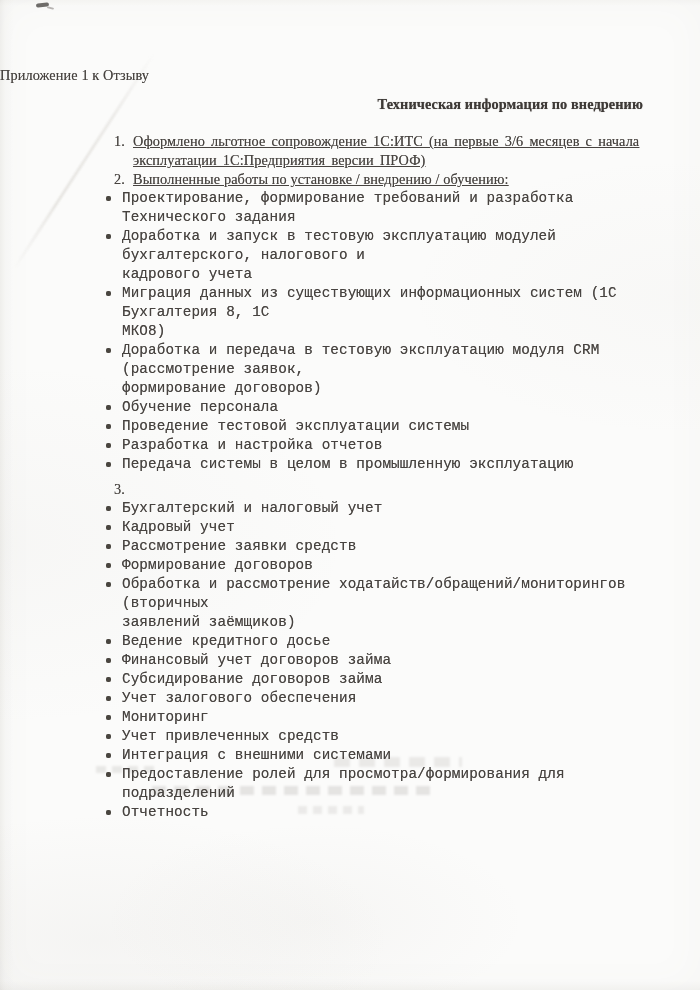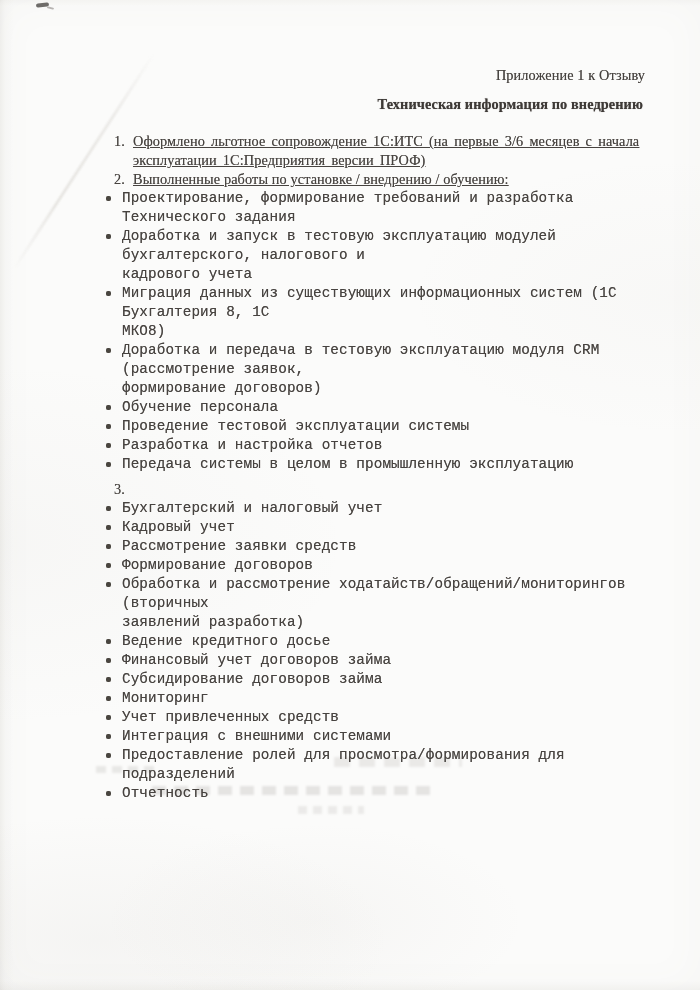--- a/index.html
+++ b/index.html
@@ -37,21 +37,21 @@
   .g2{left:334px;top:757px;width:128px;height:10px;background:repeating-linear-gradient(90deg, rgba(125,120,114,0.13) 0 16px, transparent 16px 25px);}
   .g3{left:152px;top:786px;width:282px;height:9px;background:repeating-linear-gradient(90deg, rgba(120,115,110,0.16) 0 14px, transparent 14px 22px);}
   .g4{left:298px;top:806px;width:66px;height:8px;background:repeating-linear-gradient(90deg, rgba(125,120,114,0.12) 0 9px, transparent 9px 15px);}
 
   .doc{
     position:absolute;inset:0;
     font-size:14.3px;line-height:19px;color:#474340;
     letter-spacing:0.1px;
     text-shadow:0 0 0.6px rgba(75,70,64,0.65);
   }
-  .header-note{margin-top:66px;width:645px;text-align:right;}
+  .header-note{margin-top:66px;width:645px;}
   .title{margin-top:10px;margin-left:113px;width:530px;text-align:right;font-weight:bold;color:#3d3936;text-shadow:0 0 0.7px rgba(62,57,52,0.7);}
   .list-a{margin-top:18px;}
   .num-item{display:flex;margin-left:114px;margin-right:40px;}
   .num-item .num{width:19px;flex-shrink:0;}
   .num-item .txt{white-space:pre-line;max-width:520px;text-decoration:underline;}
   .sim-justify .txt{word-spacing:0.17em;}
   ul.bullets{list-style:none;margin:0;padding:0;font-family:Liberation Mono, monospace;}
   ul.bullets li{display:flex;margin-left:102px;}
   .dot{width:20px;flex-shrink:0;position:relative;}
   .dot i{position:absolute;left:4px;top:7.2px;width:4.6px;height:4.6px;border-radius:50%;background:#49453f;box-shadow:0 0 0.5px rgba(70,66,60,0.7);}
@@ -169,21 +169,21 @@
         <span class="dot">
           <i></i>
         </span>
         <span class="txt">Формирование договоров</span>
       </li>
     <li>
         <span class="dot">
           <i></i>
         </span>
         <span class="txt">Обработка и рассмотрение ходатайств/обращений/мониторингов (вторичных
-заявлений разработка)</span>
+заявлений заёмщиков)</span>
       </li>
     <li>
         <span class="dot">
           <i></i>
         </span>
         <span class="txt">Ведение кредитного досье</span>
       </li>
     <li>
         <span class="dot">
           <i></i>
@@ -193,20 +193,26 @@
     <li>
         <span class="dot">
           <i></i>
         </span>
         <span class="txt">Субсидирование договоров займа</span>
       </li>
     <li>
         <span class="dot">
           <i></i>
         </span>
+        <span class="txt">Учет залогового обеспечения</span>
+      </li>
+    <li>
+        <span class="dot">
+          <i></i>
+        </span>
         <span class="txt">Мониторинг</span>
       </li>
     <li>
         <span class="dot">
           <i></i>
         </span>
         <span class="txt">Учет привлеченных средств</span>
       </li>
     <li>
         <span class="dot">

